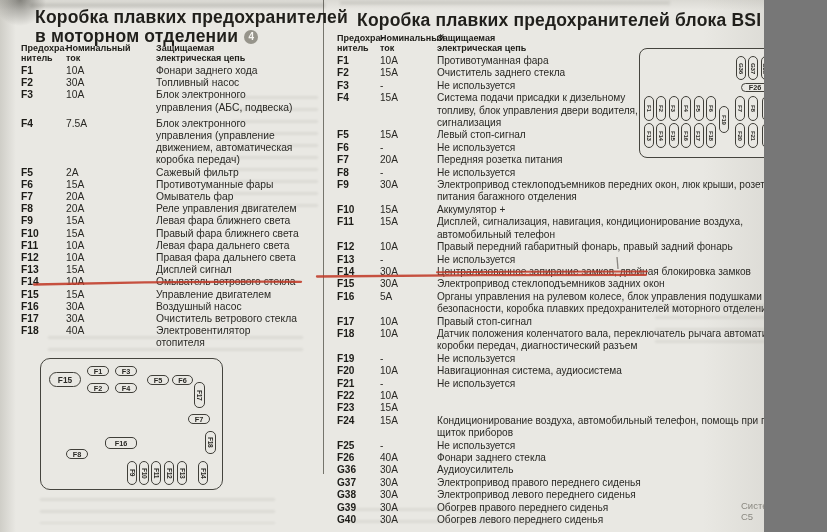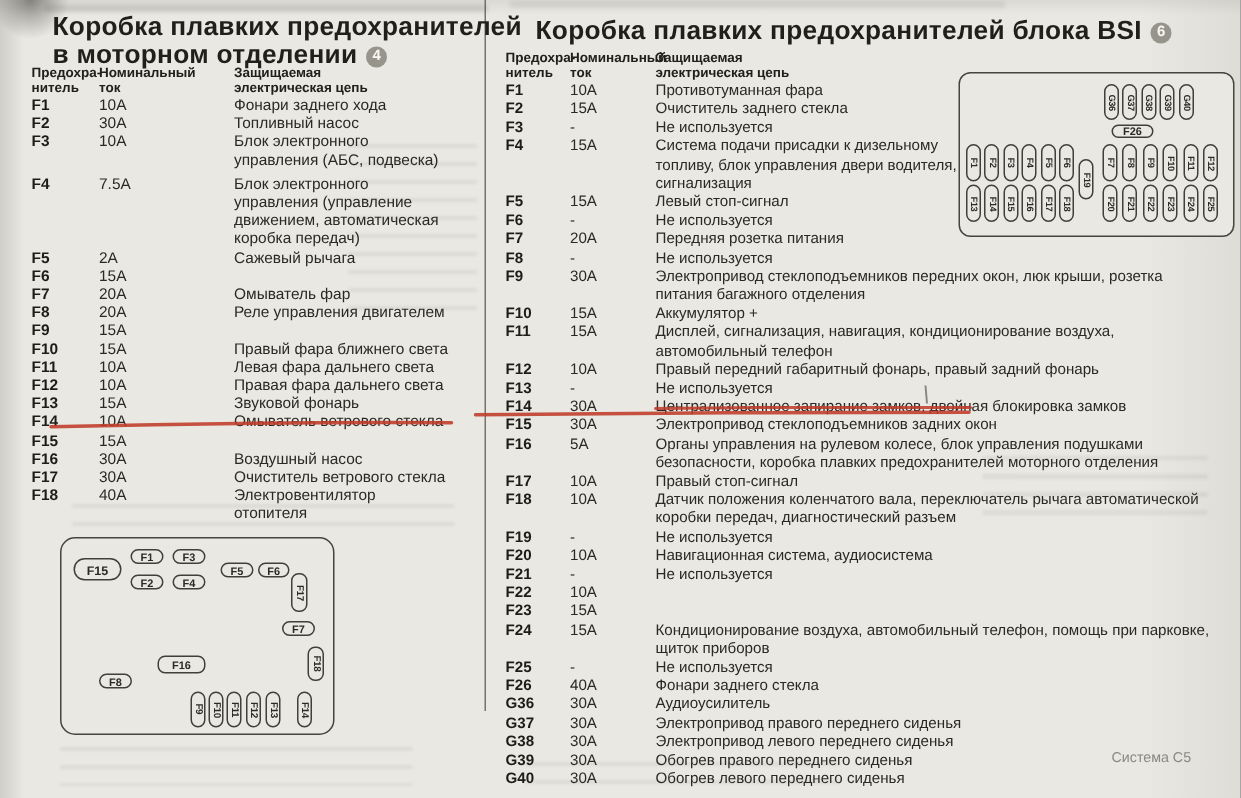--- a/index.html
+++ b/index.html
@@ -1,17 +1,17 @@
 <!DOCTYPE html>
 <html><head>
 <meta charset="utf-8">
 <style>
   html,body { margin:0; padding:0; background:#777; }
   .page {
-    position:relative; width:827px; height:532px; overflow:hidden;
+    position:relative; width:764px; height:532px; overflow:hidden;
     font-family:"Liberation Sans", sans-serif;
     background:
       radial-gradient(circle at 20px 0px, rgba(45,44,38,.5), rgba(45,44,38,0) 26px),
       linear-gradient(90deg, rgba(140,138,128,.28) 0px, rgba(140,138,128,0) 16px),
       linear-gradient(180deg, rgba(130,128,118,.14) 0px, rgba(130,128,118,0) 10px),
       linear-gradient(90deg, rgba(0,0,0,0) 92%, rgba(120,118,108,.10) 100%),
       #e9e8e3;
     color:#2a2925;
   }
   .ghost { position:absolute; opacity:.10; filter:blur(1.2px); z-index:1;
@@ -101,68 +101,71 @@
           <div class="circuit">Блок электронного управления (АБС, подвеска)</div>
         </div>
         <div class="row gap">
           <div class="fuse">F4</div>
           <div class="amp">7.5A</div>
           <div class="circuit">Блок электронного управления (управление движением, автоматическая коробка передач)</div>
         </div>
         <div class="row">
           <div class="fuse">F5</div>
           <div class="amp">2A</div>
-          <div class="circuit">Сажевый рычага</div>
+          <div class="circuit">Сажевый фильтр</div>
         </div>
         <div class="row">
           <div class="fuse">F6</div>
           <div class="amp">15A</div>
+          <div class="circuit">Противотуманные фары</div>
         </div>
         <div class="row">
           <div class="fuse">F7</div>
           <div class="amp">20A</div>
           <div class="circuit">Омыватель фар</div>
         </div>
         <div class="row">
           <div class="fuse">F8</div>
           <div class="amp">20A</div>
           <div class="circuit">Реле управления двигателем</div>
         </div>
         <div class="row">
           <div class="fuse">F9</div>
           <div class="amp">15A</div>
+          <div class="circuit">Левая фара ближнего света</div>
         </div>
         <div class="row">
           <div class="fuse">F10</div>
           <div class="amp">15A</div>
           <div class="circuit">Правый фара ближнего света</div>
         </div>
         <div class="row">
           <div class="fuse">F11</div>
           <div class="amp">10A</div>
           <div class="circuit">Левая фара дальнего света</div>
         </div>
         <div class="row">
           <div class="fuse">F12</div>
           <div class="amp">10A</div>
           <div class="circuit">Правая фара дальнего света</div>
         </div>
         <div class="row">
           <div class="fuse">F13</div>
           <div class="amp">15A</div>
-          <div class="circuit">Звуковой фонарь</div>
+          <div class="circuit">Дисплей сигнал</div>
         </div>
         <div class="row">
           <div class="fuse">F14</div>
           <div class="amp">10A</div>
           <div class="circuit">Омыватель ветрового стекла</div>
         </div>
         <div class="row">
           <div class="fuse">F15</div>
           <div class="amp">15A</div>
+          <div class="circuit">Управление двигателем</div>
         </div>
         <div class="row">
           <div class="fuse">F16</div>
           <div class="amp">30A</div>
           <div class="circuit">Воздушный насос</div>
         </div>
         <div class="row">
           <div class="fuse">F17</div>
           <div class="amp">30A</div>
           <div class="circuit">Очиститель ветрового стекла</div>

